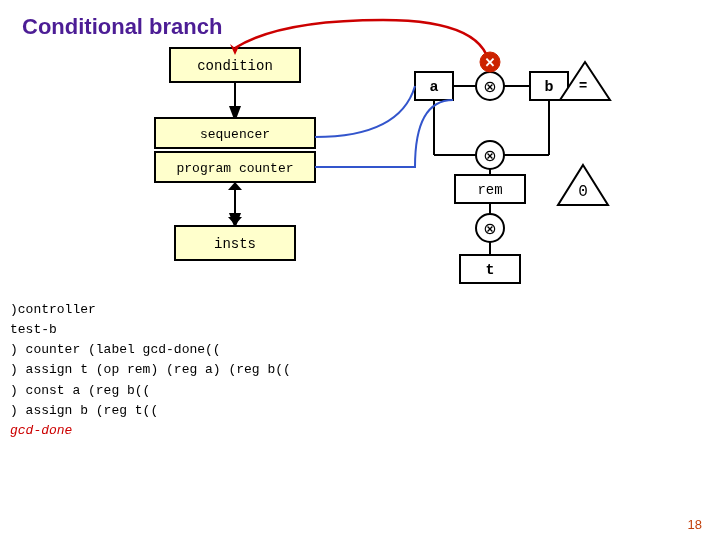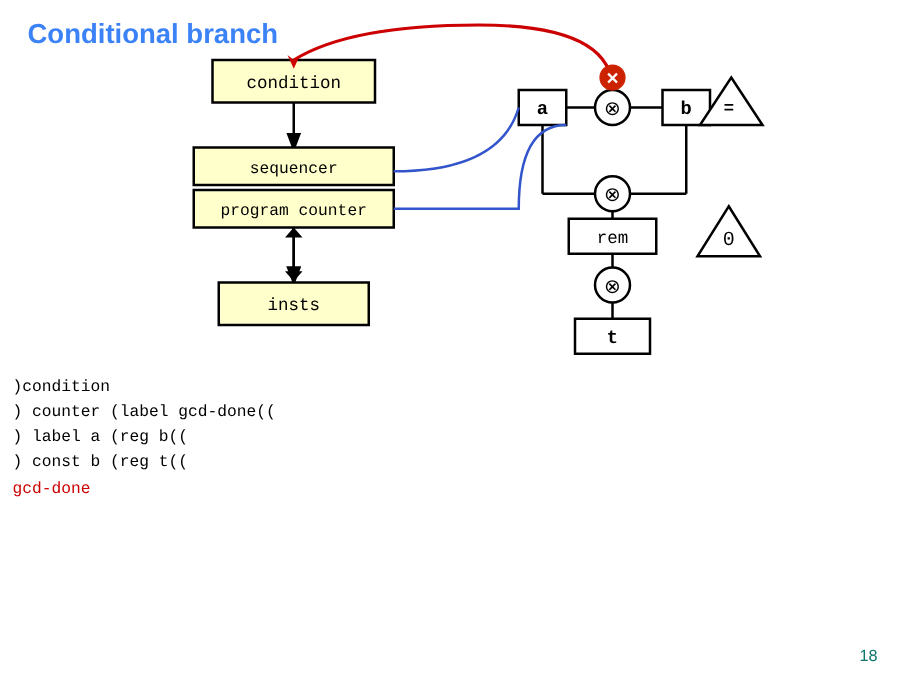--- a/index.html
+++ b/index.html
@@ -13,21 +13,21 @@
     }
 
     
     .title {
       position: absolute;
       top: 14px;
       left: 22px;
       font-size: 22px;
       font-weight: bold;
       font-family: Arial, sans-serif;
-      color: #3b82f6;
+      color: #4c1d95;
     }
 
     
     .diagram-svg {
       position: absolute;
       top: 0;
       left: 0;
       width: 720px;
       height: 390px;
     }
@@ -38,28 +38,29 @@
       top: 300px;
       left: 10px;
       font-size: 13px;
       color: #000;
       line-height: 1.55;
       font-family: 'Courier New', monospace;
     }
 
     .code-gcd-done {
       color: #cc0000;
+      font-style: italic;
     }
 
     .page-num {
       position: absolute;
       bottom: 8px;
       right: 18px;
       font-size: 13px;
-      color: #0f766e;
+      color: #c2410c;
       font-family: Arial, sans-serif;
     }
   </style>
 </head>
 <body>
 
 <div class="title">Conditional branch</div>
 
 <svg class="diagram-svg">
 
@@ -136,20 +137,22 @@
   <path d="M 315 167 Q 405 167 415 167 Q 415 100 453 100" fill="none" stroke="#3355cc" stroke-width="2"></path>
 
   <defs>
     <marker id="arrow" markerWidth="8" markerHeight="8" refX="6" refY="3" orient="auto">
       <path d="M0,0 L0,6 L8,3 z" fill="#000"></path>
     </marker>
   </defs>
 </svg>
 
 <div class="code-area">
-  <div>)condition</div>
+  <div>)controller</div>
+  <div>test-b</div>
   <div>) counter (label gcd-done((</div>
-  <div>) label a (reg b((</div>
-  <div>) const b (reg t((</div>
+  <div>) assign t (op rem) (reg a) (reg b((</div>
+  <div>) const a (reg b((</div>
+  <div>) assign b (reg t((</div>
   <div class="code-gcd-done">gcd-done</div>
 </div>
 
 <div class="page-num">18</div>
 
 </body></html>

